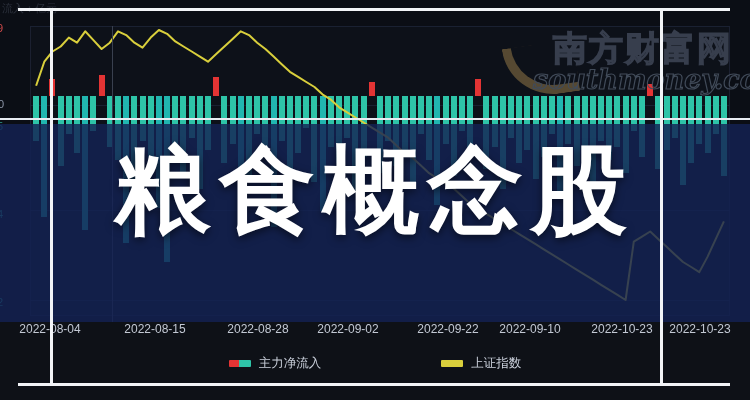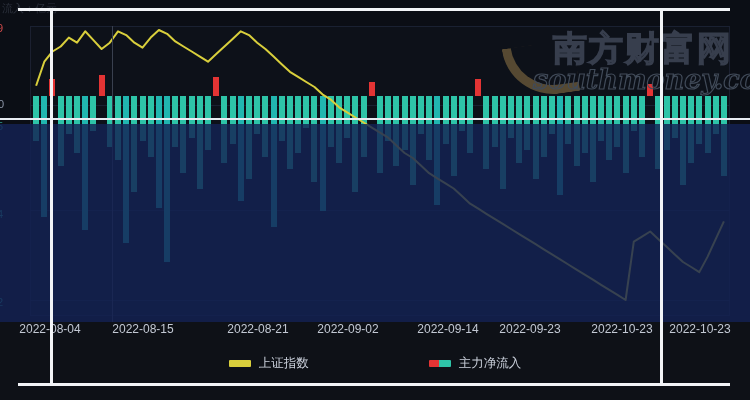--- a/index.html
+++ b/index.html
@@ -283,45 +283,46 @@
       </div>
     <svg class="series" id="lines" viewBox="0 0 750 322" preserveAspectRatio="none">
       <path id="idxpath" class="idx-line" d="M36.1,85.8 L44.3,61.7 L52.5,51.5 L60.7,46.5 L68.8,37.6 L77.0,42.7 L85.2,31.3 L93.4,40.1 L101.6,49.0 L109.8,42.7 L118.0,31.3 L126.2,35.1 L134.4,42.7 L142.5,47.7 L150.7,37.6 L158.9,30.0 L167.1,33.8 L175.3,41.4 L183.5,46.5 L191.7,51.5 L199.9,56.6 L208.0,61.7 L216.2,54.1 L224.4,46.5 L232.6,38.9 L240.8,31.3 L249.0,35.1 L257.2,42.7 L265.4,49.0 L273.6,56.6 L281.7,64.2 L289.9,71.8 L298.1,76.9 L306.3,82.0 L314.5,87.0 L322.7,94.6 L330.9,99.7 L339.1,107.3 L347.2,112.4 L355.4,117.5 L363.6,122.5 L371.8,127.6 L380.0,132.7 L388.2,137.7 L396.4,145.4 L404.6,153.0 L412.8,158.0 L420.9,165.6 L429.1,173.2 L437.3,178.3 L445.5,183.4 L453.7,188.5 L461.9,196.1 L470.1,203.7 L478.3,208.7 L486.4,213.8 L494.6,218.9 L502.8,223.9 L511.0,229.0 L519.2,234.1 L527.4,239.2 L535.6,244.2 L543.8,249.3 L552.0,254.4 L560.1,259.4 L568.3,264.5 L576.5,269.6 L584.7,274.6 L592.9,279.7 L601.1,284.8 L609.3,289.9 L617.5,294.9 L625.6,300.0 L633.8,241.7 L642.0,236.6 L650.2,231.5 L658.4,239.2 L666.6,246.8 L674.8,254.4 L683.0,262.0 L691.2,267.0 L699.3,272.1 L707.5,256.9 L715.7,239.2 L723.9,221.4"></path>
     </svg>
 
     <div class="zero-line" style="top:118px"></div>
   </div>
 
   <div class="xlabels" id="xlabels">
       <div class="xlabel" style="left: 50px;">2022-08-04</div>
-      <div class="xlabel" style="left: 143px;">2022-08-15</div>
-      <div class="xlabel" style="left: 258px;">2022-08-21</div>
+      <div class="xlabel" style="left: 155px;">2022-08-15</div>
+      <div class="xlabel" style="left: 258px;">2022-08-28</div>
       <div class="xlabel" style="left: 348px;">2022-09-02</div>
-      <div class="xlabel" style="left: 448px;">2022-09-14</div>
-      <div class="xlabel" style="left: 530px;">2022-09-23</div>
+      <div class="xlabel" style="left: 448px;">2022-09-22</div>
+      <div class="xlabel" style="left: 530px;">2022-09-10</div>
       <div class="xlabel" style="left: 622px;">2022-10-23</div>
       <div class="xlabel" style="left: 700px;">2022-10-23</div>
     </div>
 
   <div class="title-band"></div>
+  <div class="main-title">粮食概念股</div>
 
   <div class="watermark">
     <div class="wm-swoosh"></div>
     <div class="wm-cn">南方财富网</div>
     <div class="wm-en">southmoney.com</div>
   </div>
 
   <div class="legend">
     <div class="legend-item">
+      <span class="lg-swatch split"></span>
+      <span class="lg-text">主力净流入</span>
+    </div>
+    <div class="legend-item">
       <span class="lg-swatch yellow"></span>
       <span class="lg-text">上证指数</span>
-    </div>
-    <div class="legend-item">
-      <span class="lg-swatch split"></span>
-      <span class="lg-text">主力净流入</span>
     </div>
   </div>
 
   <div class="frame-line frame-top"></div>
   <div class="frame-line frame-left"></div>
   <div class="frame-line frame-right"></div>
   <div class="frame-line frame-bottom"></div>
 
   <div class="bottom-strip"></div>
 </div>

